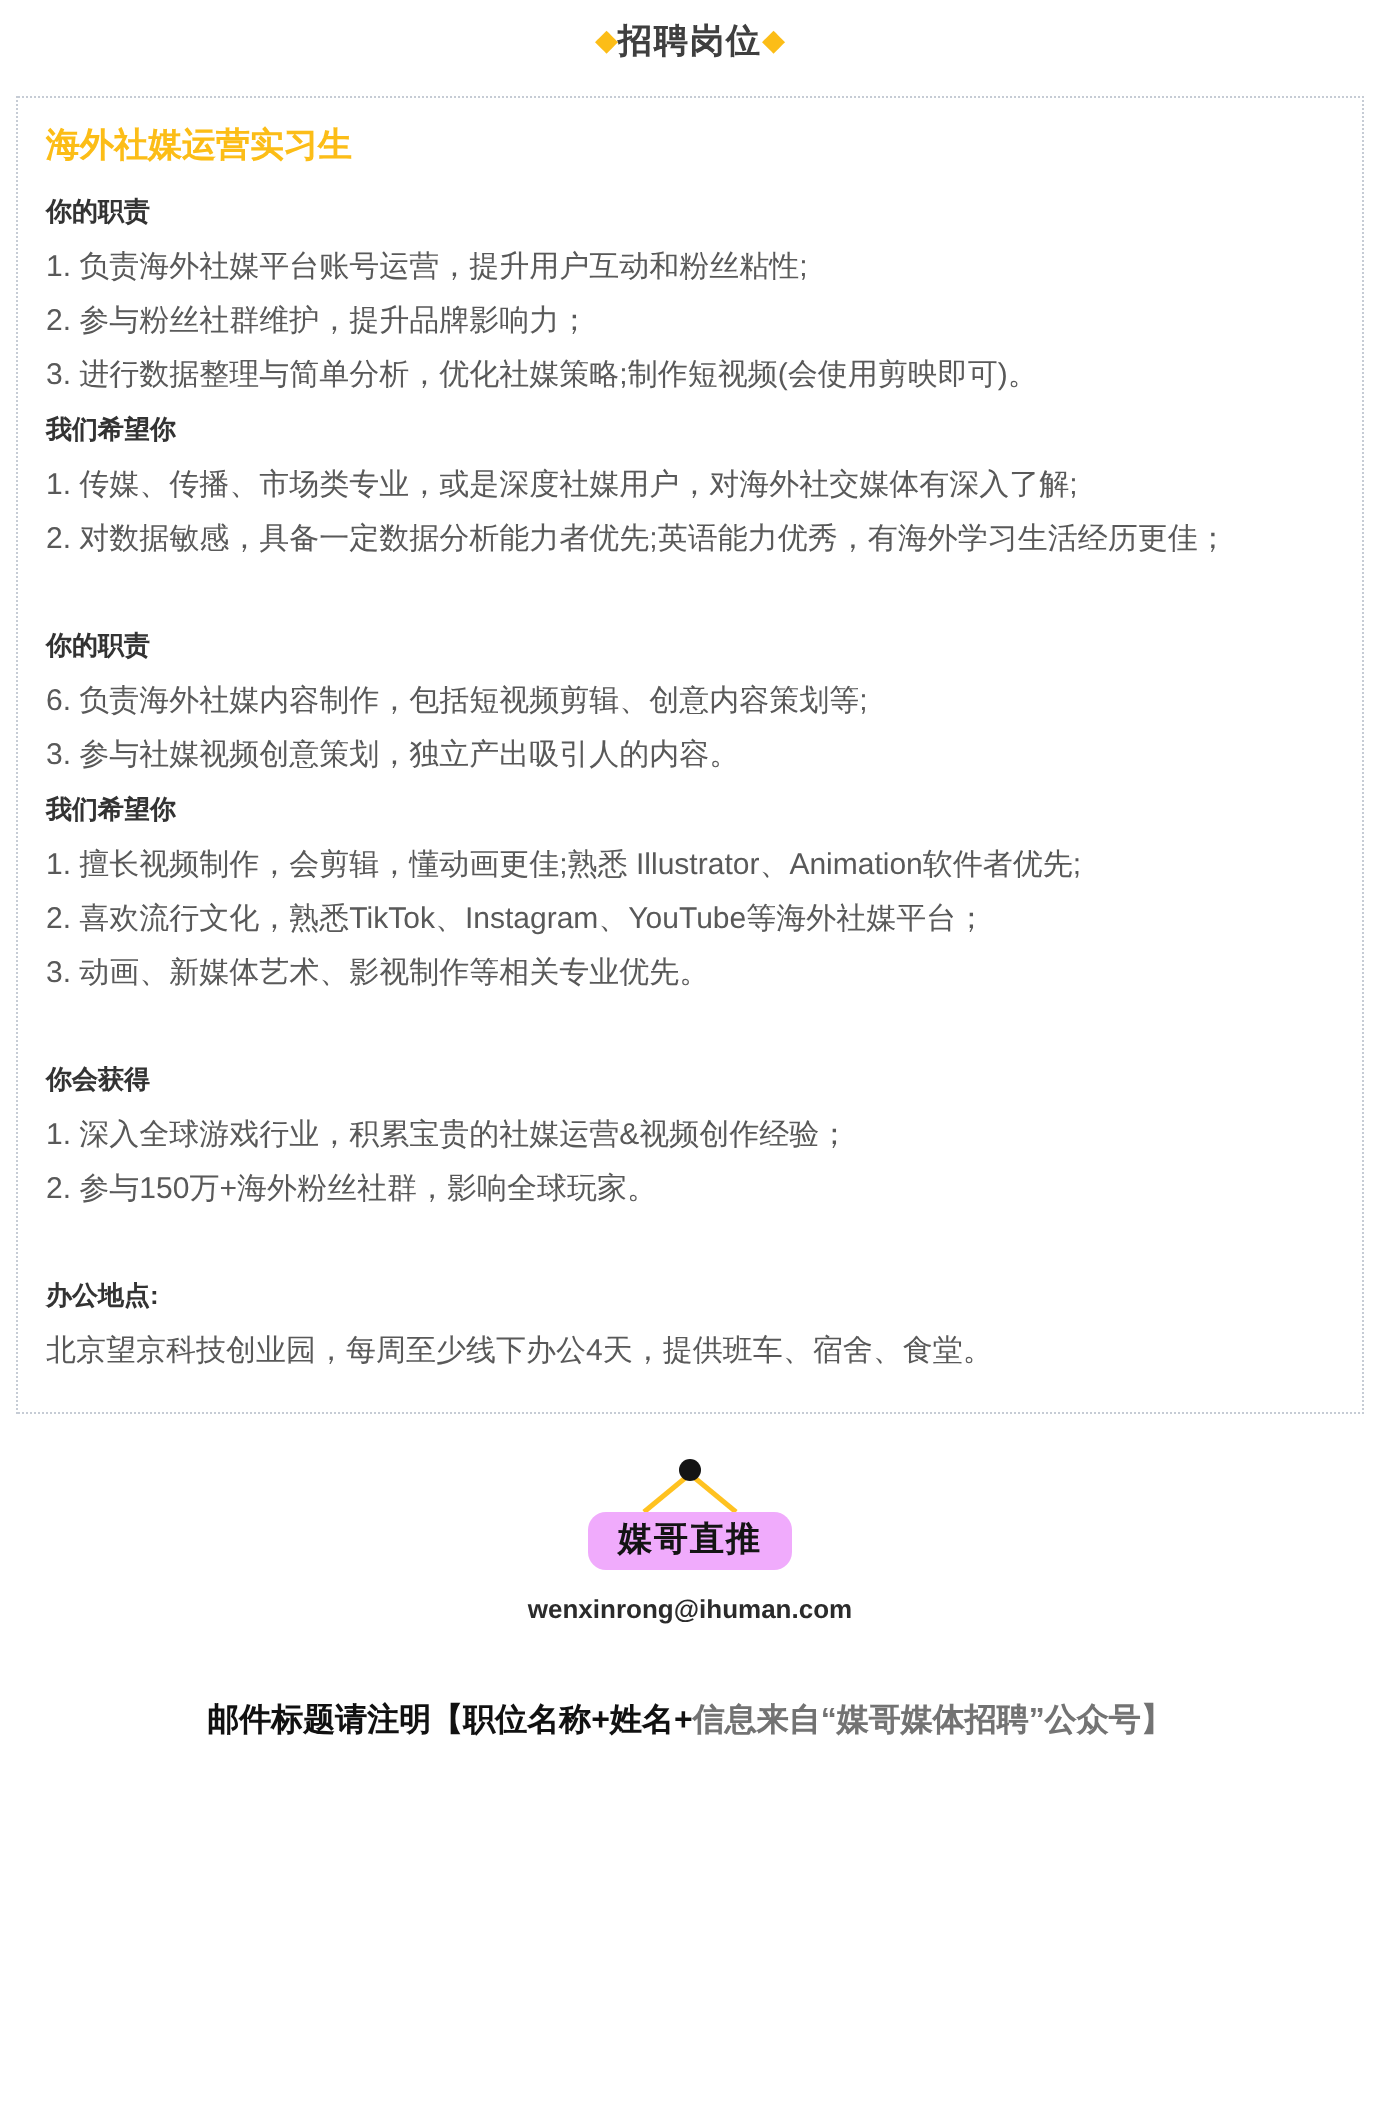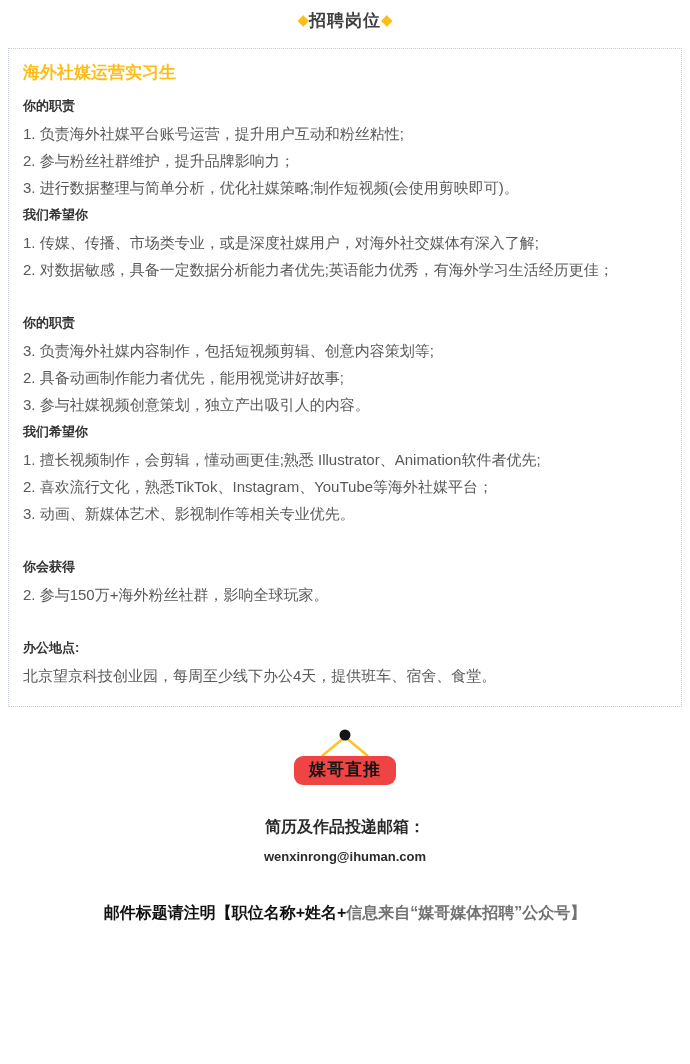--- a/index.html
+++ b/index.html
@@ -60,21 +60,21 @@
   }
   .gap { height: 26px; }
   .tag-block {
     margin-top: 22px;
     text-align: center;
     line-height: 0;
   }
   .tag-pin { display: inline-block; }
   .referral-tag {
     display: inline-block;
-    background: #ef4444;
+    background: #f0abfc;
     color: #141414;
     font-size: 17px;
     font-weight: bold;
     line-height: 18px;
     padding: 5px 15px 6px 15px;
     border-radius: 9px;
     letter-spacing: 1px;
   }
   .contact-heading {
     margin: 32px 0 0 0;
@@ -116,48 +116,47 @@
     <p class="body-item">1. 负责海外社媒平台账号运营，提升用户互动和粉丝粘性;</p>
     <p class="body-item">2. 参与粉丝社群维护，提升品牌影响力；</p>
     <p class="body-item">3. 进行数据整理与简单分析，优化社媒策略;制作短视频(会使用剪映即可)。</p>
     <h3 class="sub-heading spaced">我们希望你</h3>
     <p class="body-item">1. 传媒、传播、市场类专业，或是深度社媒用户，对海外社交媒体有深入了解;</p>
     <p class="body-item">2. 对数据敏感，具备一定数据分析能力者优先;英语能力优秀，有海外学习生活经历更佳；</p>
 
     <div class="gap"></div>
 
     <h3 class="sub-heading">你的职责</h3>
-    <p class="body-item">3. 负责海外社媒内容制作，包括短视频剪辑、创意内容策划等;</p>
-    <p class="body-item">2. 具备动画制作能力者优先，能用视觉讲好故事;</p>
+    <p class="body-item">6. 负责海外社媒内容制作，包括短视频剪辑、创意内容策划等;</p>
     <p class="body-item">3. 参与社媒视频创意策划，独立产出吸引人的内容。</p>
     <h3 class="sub-heading spaced">我们希望你</h3>
     <p class="body-item">1. 擅长视频制作，会剪辑，懂动画更佳;熟悉 Illustrator、Animation软件者优先;</p>
     <p class="body-item">2. 喜欢流行文化，熟悉TikTok、Instagram、YouTube等海外社媒平台；</p>
     <p class="body-item">3. 动画、新媒体艺术、影视制作等相关专业优先。</p>
 
     <div class="gap"></div>
 
     <h3 class="sub-heading">你会获得</h3>
+    <p class="body-item">1. 深入全球游戏行业，积累宝贵的社媒运营&amp;视频创作经验；</p>
     <p class="body-item">2. 参与150万+海外粉丝社群，影响全球玩家。</p>
 
     <div class="gap"></div>
 
     <h3 class="sub-heading">办公地点:</h3>
     <p class="body-item">北京望京科技创业园，每周至少线下办公4天，提供班车、宿舍、食堂。</p>
   </section>
 
   <div class="tag-block">
     <div>
       <svg class="tag-pin" width="96" height="27" viewBox="0 0 96 27">
         <line x1="48" y1="8" x2="25" y2="27" stroke="#ffc220" stroke-width="2.5"></line>
         <line x1="48" y1="8" x2="71" y2="27" stroke="#ffc220" stroke-width="2.5"></line>
         <circle cx="48" cy="6" r="5.5" fill="#141414"></circle>
       </svg>
     </div>
     <div class="referral-tag">媒哥直推</div>
   </div>
 
-  <p class="contact-heading">简历及作品投递邮箱：</p>
   <p class="contact-email">wenxinrong@ihuman.com</p>
 
   <p class="mail-note"><span>邮件标题请注明【职位名称+姓名+</span><span class="red">信息来自“媒哥媒体招聘”公众号】</span></p>
 
 </div>
 
 </body></html>

